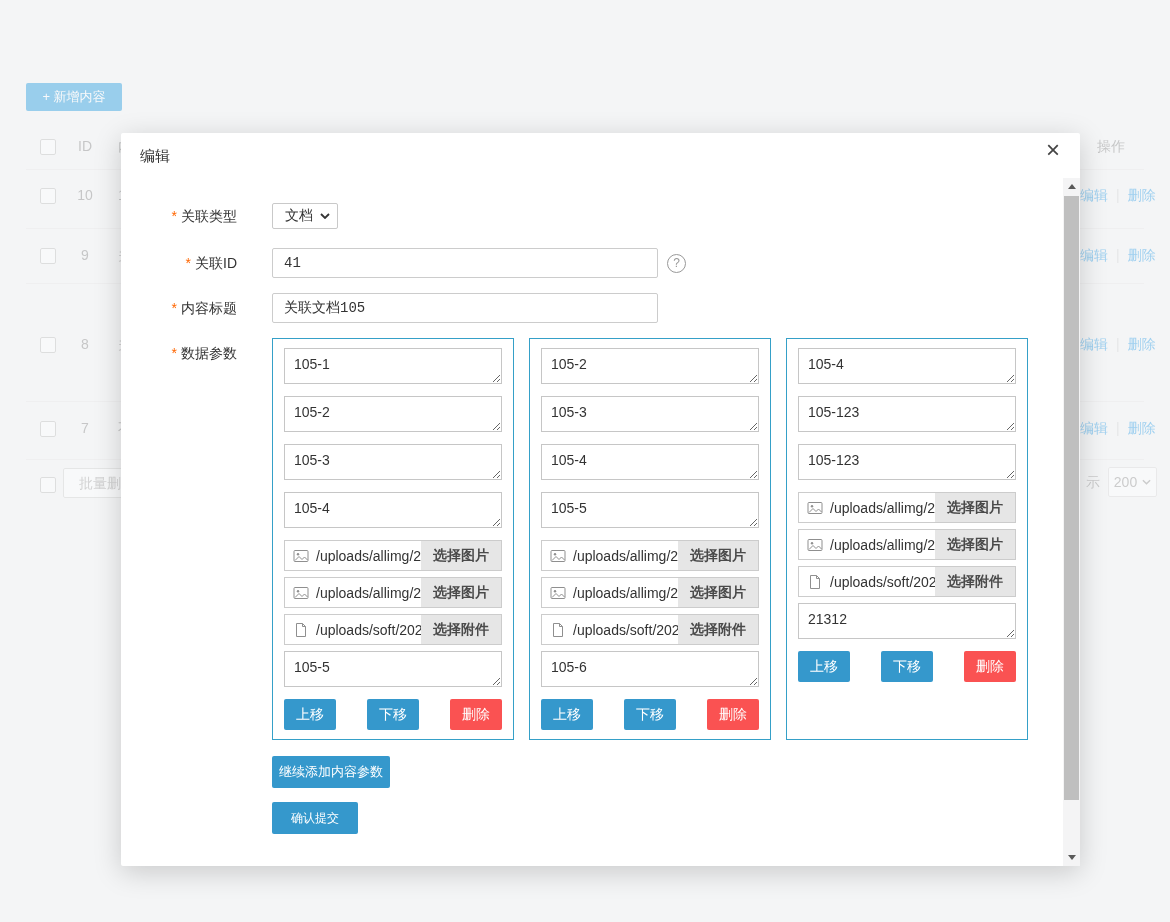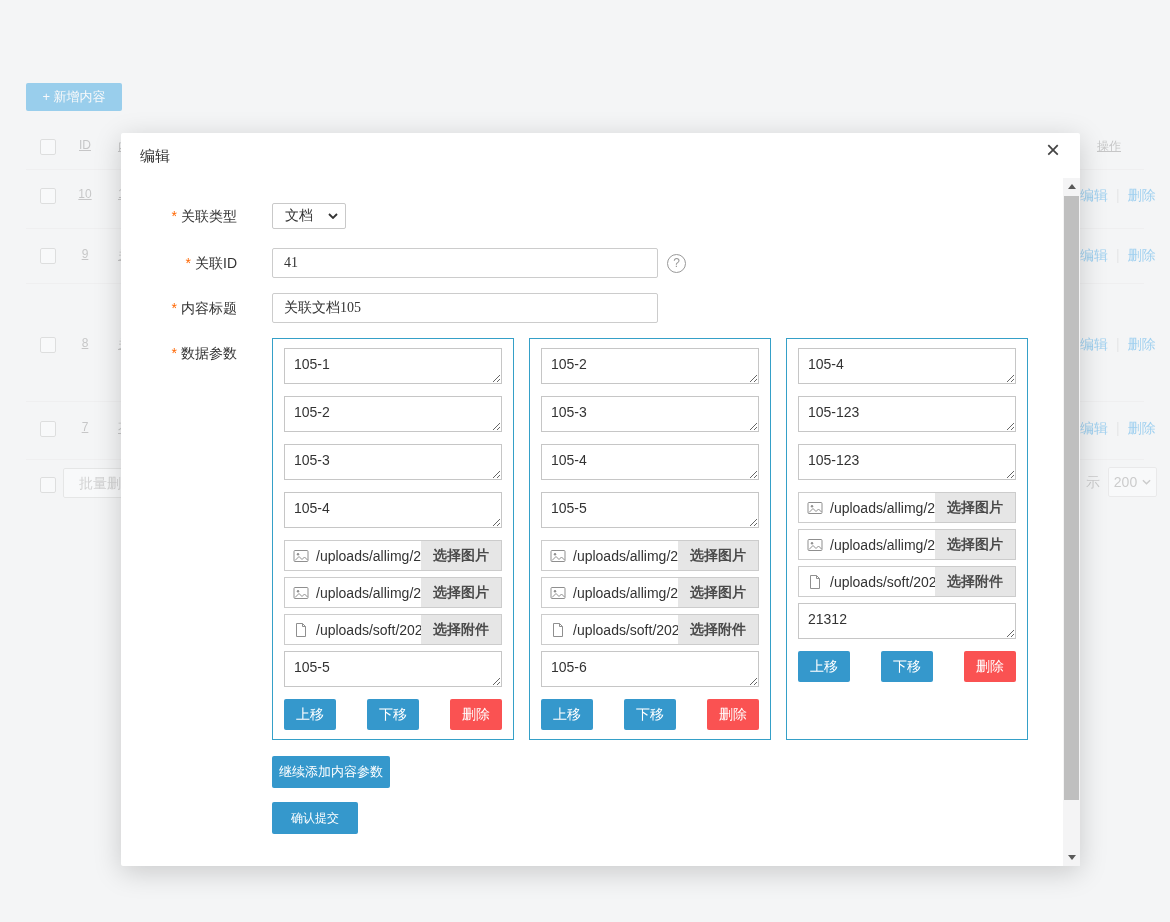--- a/index.html
+++ b/index.html
@@ -8,21 +8,21 @@
 
   
   .page-header{position:absolute;top:0;left:0;right:0;height:40px;background:#fff;border-bottom:1px solid #ececec;z-index:1;}
   .page-title{position:absolute;left:18px;top:11px;font-size:15px;font-weight:500;color:#222;}
 
   
   .bg-content{position:absolute;top:41px;left:0;right:0;bottom:0;}
   .washed{position:absolute;inset:0;opacity:.45;}
   .add-btn{position:absolute;left:26px;top:42px;width:96px;height:28px;background:#2d9fe0;border:none;border-radius:2px;color:#fff;font-size:13px;font-family:"Liberation Sans",sans-serif;cursor:pointer;}
   .cbx{position:absolute;width:14px;height:14px;background:#fff;border:1px solid #c3c3c3;border-radius:2px;}
-  .cell{position:absolute;font-size:12px;color:#8f8f8f;white-space:nowrap;text-decoration:underline;}
+  .cell{position:absolute;font-size:14px;color:#8f8f8f;white-space:nowrap;}
   .cell-id{left:70px;width:30px;text-align:center;}
   .cell-clip{left:118px;}
   .sep{position:absolute;left:26px;right:26px;height:1px;background:#e9e9ea;}
   .acts{position:absolute;left:1080px;display:flex;gap:8px;font-size:14px;white-space:nowrap;}
   .lnk{color:#38a3e8;cursor:pointer;}
   .lnk-div{color:#d5d5d5;}
   .batch-box{position:absolute;left:63px;top:427px;width:120px;height:28px;border:1px solid #d4d4d4;border-radius:2px;background:#fff;font-size:14px;color:#ababab;line-height:28px;padding-left:15px;cursor:pointer;}
   .psize-label{position:absolute;left:1086px;top:433px;font-size:14px;color:#9b9b9b;}
   .psize-select{position:absolute;left:1108px;top:426px;width:49px;height:30px;border:1px solid #dcdcdc;border-radius:2px;background:#fff;display:flex;align-items:center;justify-content:center;gap:5px;font-size:14px;color:#9b9b9b;cursor:pointer;box-sizing:border-box;}
 
@@ -32,25 +32,25 @@
   .modal-close{position:absolute;right:20px;top:5px;font-size:24px;line-height:24px;color:#444;cursor:pointer;}
   .modal-body{position:absolute;top:45px;left:0;right:17px;bottom:0;overflow:hidden;padding-top:25px;box-sizing:border-box;}
 
   .frow{display:flex;align-items:flex-start;}
   .mb19{margin-bottom:19px;} .mb15{margin-bottom:15px;}
   .flabel{width:151px;padding-right:35px;box-sizing:border-box;text-align:right;font-size:14px;color:#333;white-space:nowrap;}
   .lh26{line-height:26px;} .lh30{line-height:30px;}
   .flabel-top{line-height:20px;padding-top:5px;}
   .star{color:#ff6600;margin-right:4px;}
 
-  .select-box{width:74px;height:26px;border:1px solid #c9c9c9;border-radius:2px;background:#fff;display:flex;align-items:center;box-sizing:border-box;cursor:pointer;}
+  .select-box{width:66px;height:26px;border:1px solid #c9c9c9;border-radius:2px;background:#fff;display:flex;align-items:center;box-sizing:border-box;cursor:pointer;}
   .select-box .sel-text{margin-left:12px;font-size:14px;color:#333;}
   .select-box .chev{margin-left:auto;margin-right:7px;display:flex;color:#333;}
 
-  .text-input{width:386px;height:30px;border:1px solid #ccc;border-radius:2px;padding:0 11px;font-size:14px;color:#333;font-family:Liberation Serif, serif;box-sizing:border-box;outline:none;}
+  .text-input{width:386px;height:30px;border:1px solid #ccc;border-radius:2px;padding:0 11px;font-size:14px;color:#333;font-family:Liberation Mono, monospace;box-sizing:border-box;outline:none;}
   .help-icon{width:17px;height:17px;border:1px solid #999;border-radius:50%;color:#999;font-size:12px;line-height:16px;text-align:center;margin-left:9px;margin-top:6px;flex:none;}
 
   .boxes{display:flex;gap:15px;}
   .param-box{width:242px;box-sizing:border-box;border:1px solid #35a0c8;background:#fff;padding:9px 11px;}
   .pt{display:block;width:100%;box-sizing:border-box;height:36px;margin:0 0 12px 0;border:1px solid #c6c6c6;padding:7px 9px;font-size:14px;line-height:17px;color:#333;font-family:"Liberation Sans",sans-serif;resize:both;overflow:hidden;outline:none;background:#fff;}
   .pt-last{margin-bottom:0;}
   .pfile{display:flex;align-items:center;height:31px;margin-bottom:6px;border:1px solid #ccc;background:#fff;box-sizing:border-box;}
   .picon{flex:none;width:16px;height:16px;margin:0 7px 0 8px;color:#8f8f8f;display:flex;}
   .picon svg{width:16px;height:16px;}
   .ppath{flex:1;font-size:14px;color:#333;white-space:nowrap;overflow:hidden;text-align:center;}

